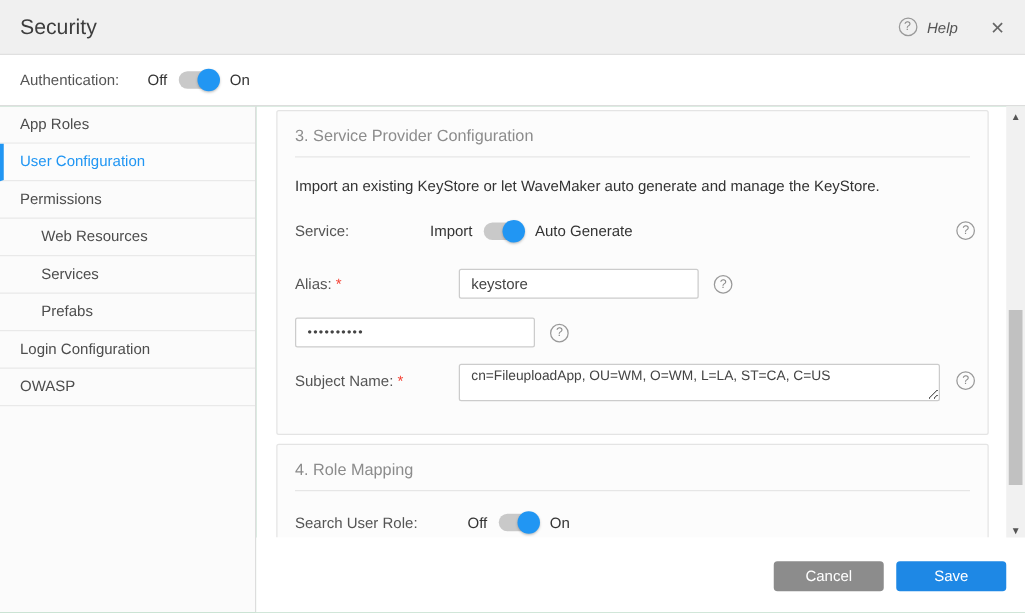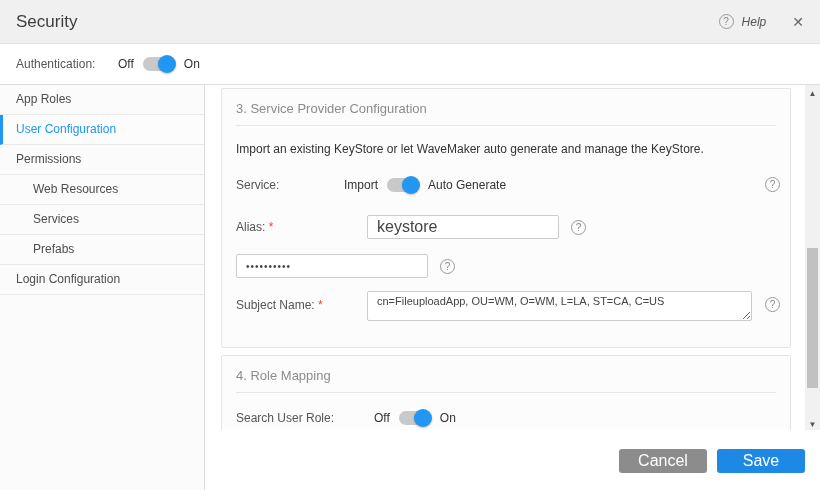--- a/index.html
+++ b/index.html
@@ -54,21 +54,21 @@
   .frow.tog-row .flabel { width:108px; }
   .req { color:#f44336; }
 
   .row-keystore { margin-top:21px; }
   .row-alias { margin-top:23px; }
   .row-password { margin-top:15px; }
   .row-subject { margin-top:13px; align-items:flex-start; }
   .row-search { margin-top:18px; }
 
   .tinput { width:192px; height:24px; border:1px solid #ccc; border-radius:2px;
-            background:#fff; padding:0 9px; font-size:16px; color:#444;
+            background:#fff; padding:0 9px; font-size:12px; color:#444;
             font-family:"Liberation Sans", sans-serif; outline:none; }
   .pw { font-size:10px; letter-spacing:1px; }
   .tarea { width:385px; height:30px; border:1px solid #ccc; border-radius:2px;
            background:#fff; padding:3px 9px; font-size:11px; color:#444;
            font-family:"Liberation Sans", sans-serif; outline:none; resize:vertical; }
   .field-help { margin-left:12px; }
   .right-help { margin-left:auto; margin-right:-4px; }
   .row-subject .right-help { margin-top:6px; }
 
   
@@ -77,21 +77,21 @@
                  font-size:8px; color:#555; line-height:13px; cursor:pointer; }
   .sbar .arrow.up { top:2px; }
   .sbar .arrow.down { bottom:2px; }
   .sbar .thumb { position:absolute; left:2px; top:163px; width:11px; height:140px;
                  background:#c1c1c1; cursor:pointer; }
 
   
   .footer { position:absolute; top:345px; left:0; right:0; height:60px; background:#fff;
             display:flex; justify-content:flex-end; align-items:flex-start;
             padding:19px 15px 0 0; gap:10px; }
-  .btn { width:88px; height:24px; border:none; border-radius:3px; font-size:16px;
+  .btn { width:88px; height:24px; border:none; border-radius:3px; font-size:12px;
          font-family:"Liberation Sans", sans-serif; color:#fff; cursor:pointer; }
   .btn-cancel { background:#8c8c8c; }
   .btn-save { background:#1e88e5; }
 </style>
 </head>
 <body>
 
 <div class="window">
 
   <div class="header">
@@ -115,20 +115,21 @@
   <div class="body">
 
     <div class="sidebar">
       <div class="side-item">App Roles</div>
       <div class="side-item active">User Configuration</div>
       <div class="side-item">Permissions</div>
       <div class="side-item indent">Web Resources</div>
       <div class="side-item indent">Services</div>
       <div class="side-item indent">Prefabs</div>
       <div class="side-item">Login Configuration</div>
+      <div class="side-item">OWASP</div>
     </div>
 
     <div class="main">
       <div class="scrollarea">
 
         <div class="card">
           <div class="card-title">3. Service Provider Configuration</div>
           <hr class="card-divider">
           <div class="card-desc">Import an existing KeyStore or let WaveMaker auto generate and manage the KeyStore.</div>
 

